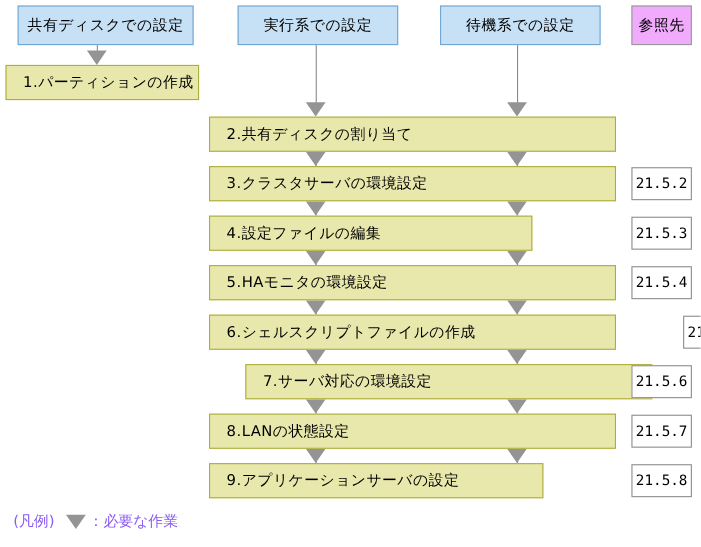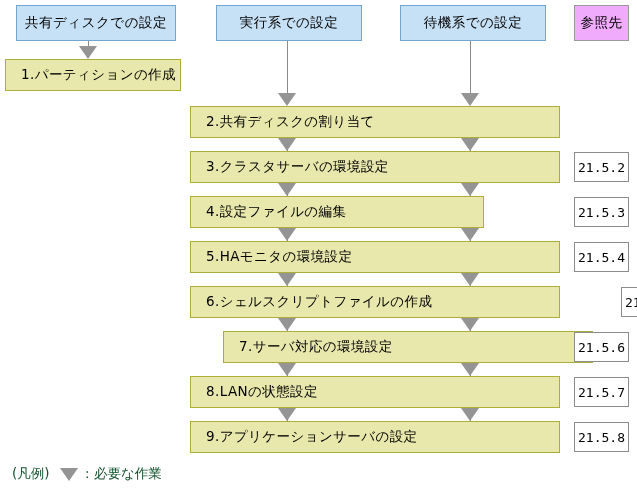--- a/index.html
+++ b/index.html
@@ -86,21 +86,21 @@
     border-right: 9px solid transparent;
     border-top: 13px solid #949494;
   }
 
   
   .legend {
     position: absolute;
     display: flex;
     align-items: center;
     font-size: 13.5px;
-    color: #14532d;
+    color: #8b5cf6;
     white-space: nowrap;
   }
   .legend .lg-tri {
     width: 0;
     height: 0;
     border-left: 9px solid transparent;
     border-right: 9px solid transparent;
     border-top: 13px solid #949494;
     margin: 0 3px 0 10px;
   }
@@ -161,21 +161,21 @@
   <div class="head" style="left:278px; top:408px;"></div>
   <div class="head" style="left:461px; top:408px;"></div>
 
   <div class="proc" style="left:190px; top:106px; width:370px;">2.共有ディスクの割り当て</div>
   <div class="proc" style="left:190px; top:151px; width:370px;">3.クラスタサーバの環境設定</div>
   <div class="proc" style="left:190px; top:196px; width:294px;">4.設定ファイルの編集</div>
   <div class="proc" style="left:190px; top:241px; width:370px;">5.HAモニタの環境設定</div>
   <div class="proc" style="left:190px; top:286px; width:370px;">6.シェルスクリプトファイルの作成</div>
   <div class="proc" style="left:190px; top:331px; width:370px;margin-left:33px;">7.サーバ対応の環境設定</div>
   <div class="proc" style="left:190px; top:376px; width:370px;">8.LANの状態設定</div>
-  <div class="proc" style="left:190px; top:421px; width:370px;">9.アプリケーションサーバの設定</div>
+  <div class="proc" style="left:190px; top:421px; width:304px;">9.アプリケーションサーバの設定</div>
 
   <div class="ref" style="left:574px; top:152px;">21.5.2</div>
   <div class="ref" style="left:574px; top:197px;">21.5.3</div>
   <div class="ref" style="left:574px; top:242px;">21.5.4</div>
   <div class="ref" style="left:574px; top:287px;margin-left:47px;">21.5.5</div>
   <div class="ref" style="left:574px; top:332px;">21.5.6</div>
   <div class="ref" style="left:574px; top:377px;">21.5.7</div>
   <div class="ref" style="left:574px; top:422px;">21.5.8</div>
 
   <div class="legend" style="left:12px; top:465px;">

